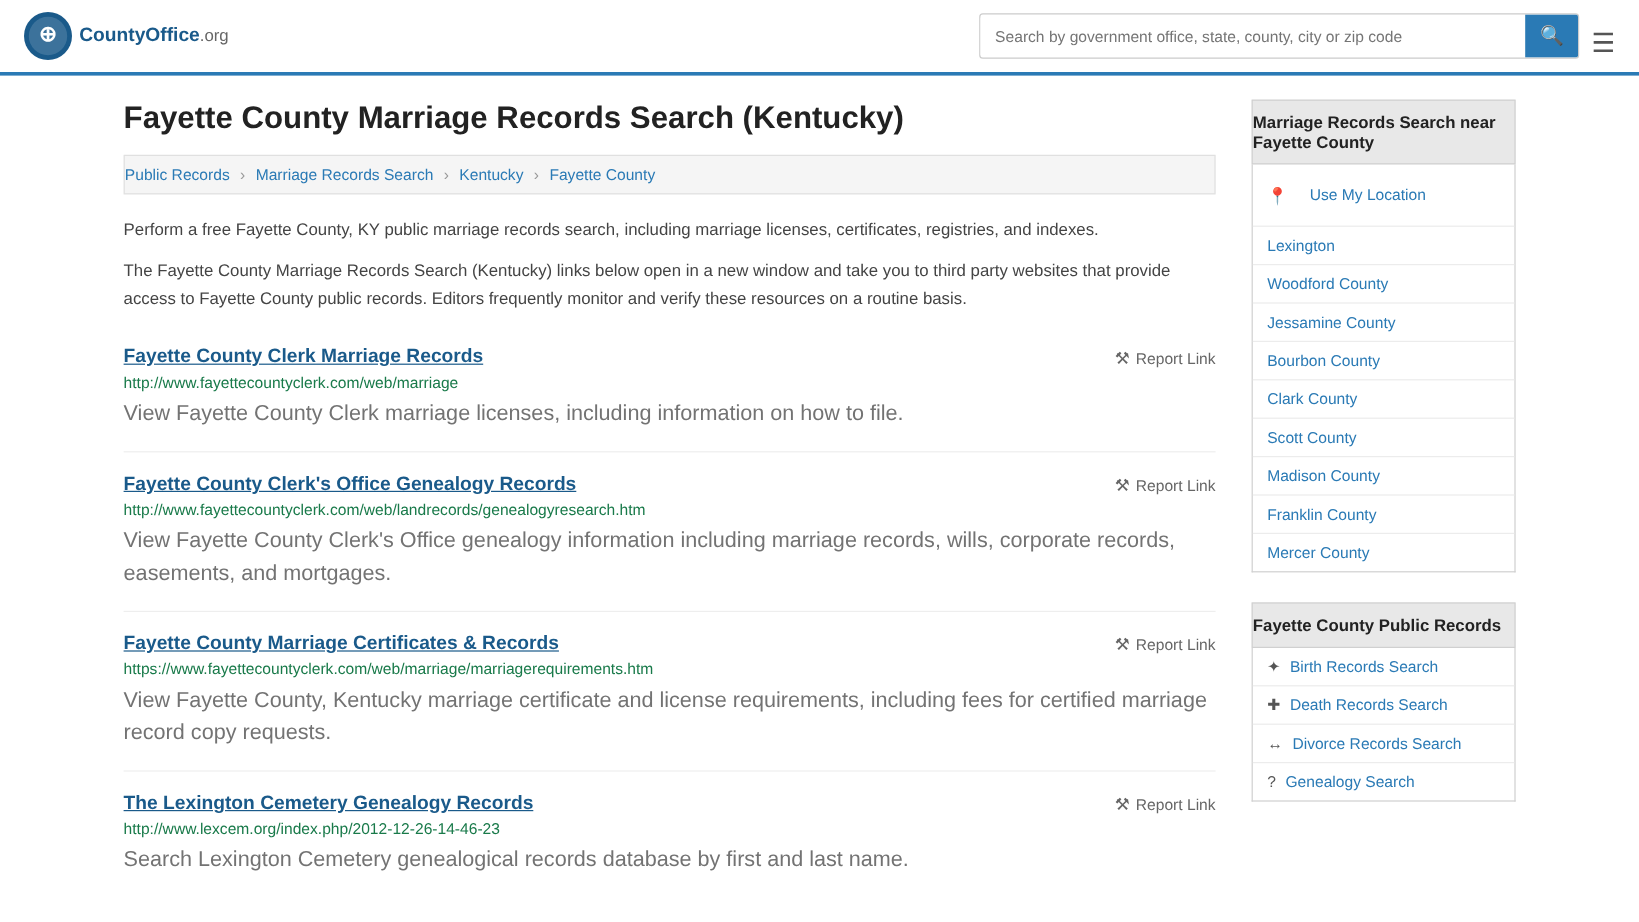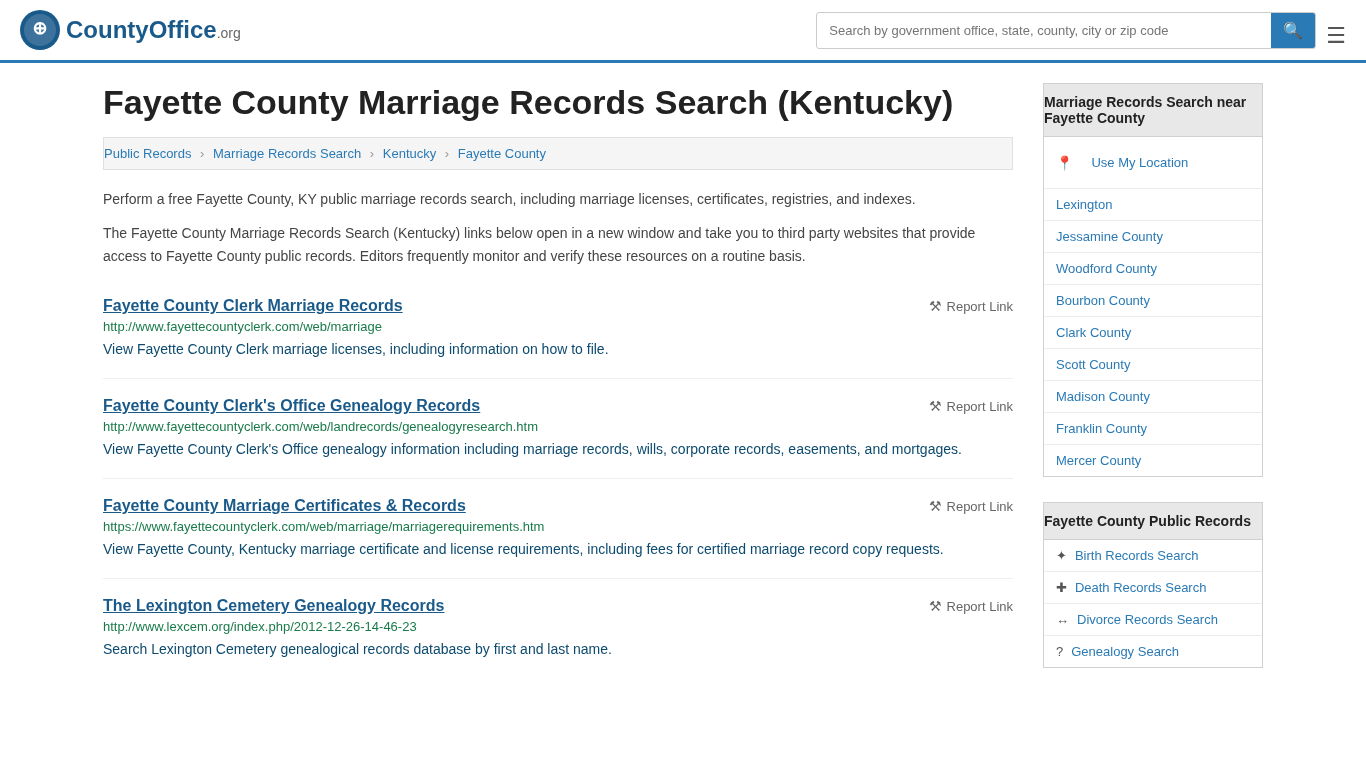--- a/index.html
+++ b/index.html
@@ -65,21 +65,21 @@
       padding: 20px;
       display: flex;
       gap: 30px;
     }
 
     
     .content {
       flex: 1;
     }
     .page-title {
-      font-size: 34px;
+      font-size: 26px;
       font-weight: bold;
       color: #222;
       margin-bottom: 15px;
     }
     .breadcrumb {
       background: #f5f5f5;
       padding: 8px 0;
       font-size: 13px;
       color: #555;
       margin-bottom: 18px;
@@ -138,22 +138,22 @@
     .report-link-icon {
       font-size: 14px;
     }
     .record-url {
       color: #197a4a;
       font-size: 13px;
       margin-bottom: 5px;
       cursor: pointer;
     }
     .record-desc {
-      font-size: 14px;
-      color: #0c4a6e;
+      font-size: 18px;
+      color: #737373;
       line-height: 1.5;
     }
 
     
     .sidebar {
       width: 220px;
       flex-shrink: 0;
     }
     .sidebar-section {
       margin-bottom: 25px;
@@ -210,21 +210,21 @@
 <body>
 
 <header class="header">
   <div class="logo-area">
     <svg class="logo-icon" viewBox="0 0 40 40" xmlns="http://www.w3.org/2000/svg">
       <circle cx="20" cy="20" r="20" fill="#1a5a8a"></circle>
       <circle cx="20" cy="20" r="16" fill="#fff" opacity="0.15"></circle>
       <text x="50%" y="55%" text-anchor="middle" fill="#fff" font-size="18" font-weight="bold" dy=".1em">⊕</text>
     </svg>
     <div>
-      <span style="color:#1a5a8a;font-size:24px;font-weight:bold;">CountyOffice</span><span style="color:#666;font-size:14px;">.org</span>
+      <span style="color:#1a5a8a;font-size:16px;font-weight:bold;">CountyOffice</span><span style="color:#666;font-size:14px;">.org</span>
     </div>
   </div>
   <div class="header-right">
     <div class="search-bar">
       <input type="text" placeholder="Search by government office, state, county, city or zip code" style="">
       <button>🔍</button>
     </div>
     <div class="menu-icon">☰</div>
   </div>
 </header>
@@ -301,24 +301,24 @@
       <ul class="sidebar-list">
         <li class="use-location">
           <span class="location-icon">📍</span>
           <a href="#">Use My Location</a>
         </li>
         <div id="nearby-counties-container">
             <li>
               <a href="#">Lexington</a>
             </li>
             <li>
+              <a href="#">Woodford County</a>
+            </li>
+            <li>
               <a href="#">Jessamine County</a>
-            </li>
-            <li>
-              <a href="#">Woodford County</a>
             </li>
             <li>
               <a href="#">Bourbon County</a>
             </li>
             <li>
               <a href="#">Clark County</a>
             </li>
             <li>
               <a href="#">Scott County</a>
             </li>

